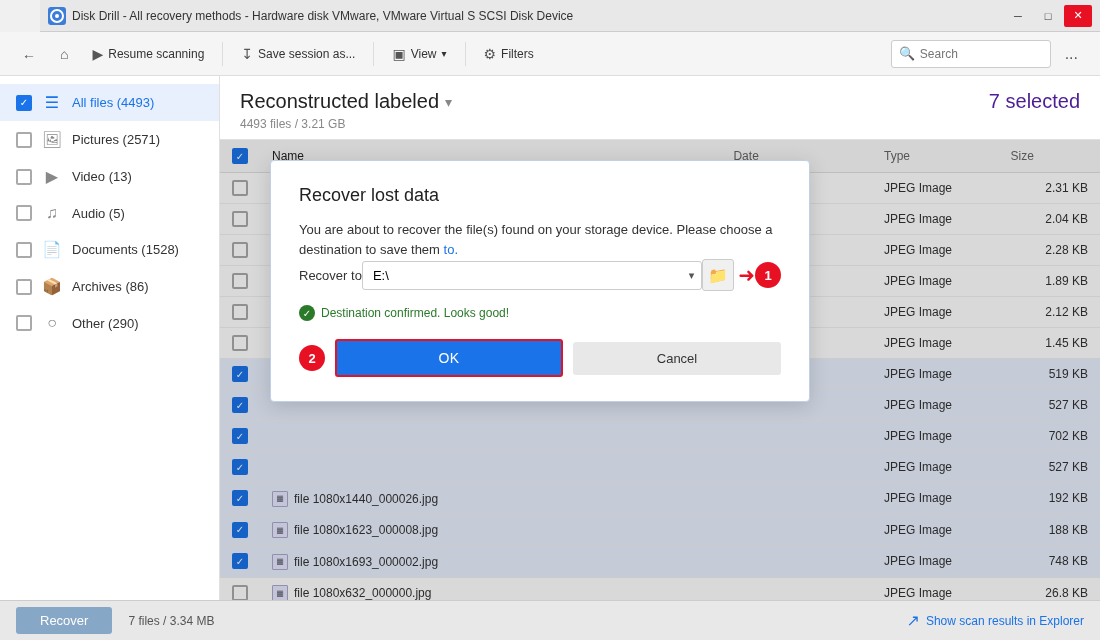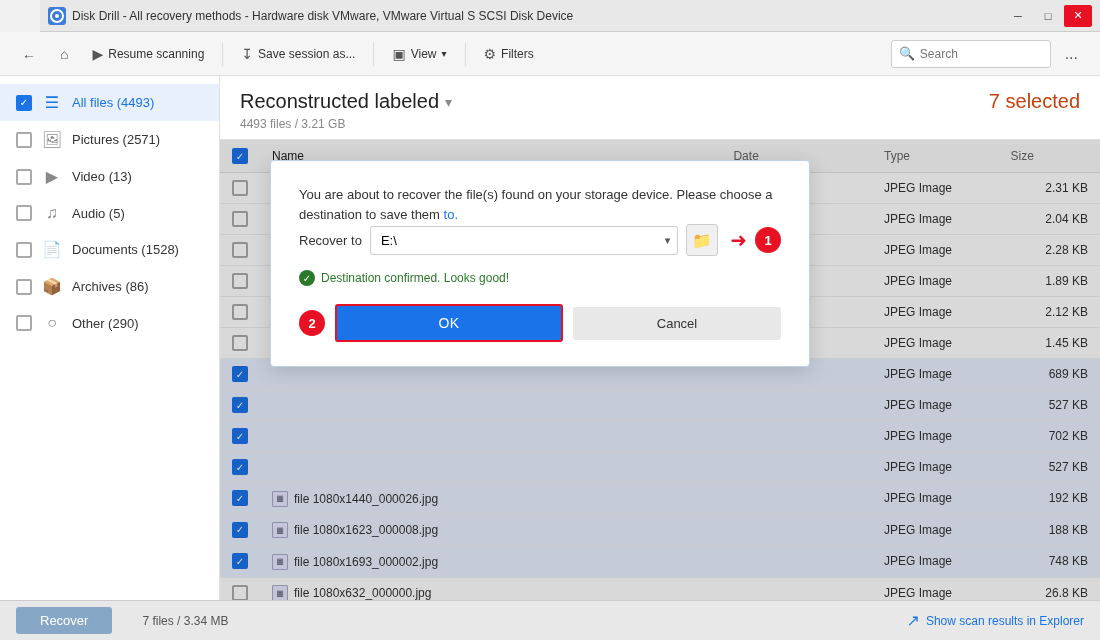--- a/index.html
+++ b/index.html
@@ -73,21 +73,21 @@
 
     
     .content-header {
       padding: 14px 20px 8px;
       background: white;
       border-bottom: 1px solid #e0e0e0;
     }
     .content-header-top { display: flex; align-items: center; justify-content: space-between; }
     .content-title { font-size: 20px; font-weight: 400; color: #222; display: flex; align-items: center; gap: 6px; }
     .content-title-chevron { color: #888; font-size: 14px; }
-    .selected-count { font-size: 20px; color: #c2410c; font-weight: 400; }
+    .selected-count { font-size: 20px; color: #4c1d95; font-weight: 400; }
     .content-subtitle { font-size: 12px; color: #888; margin-top: 4px; }
 
     
     .table-container { flex: 1; overflow-y: auto; position: relative; }
     .table { width: 100%; border-collapse: collapse; background: white; }
     .table thead tr { border-bottom: 1px solid #e0e0e0; }
     .table th {
       padding: 8px 12px; text-align: left; font-weight: 400;
       font-size: 12px; color: #666; background: #fafafa;
       border-bottom: 1px solid #e0e0e0;
@@ -100,21 +100,21 @@
     .file-icon { display: inline-flex; align-items: center; gap: 6px; }
     .file-icon-img { width: 16px; height: 16px; background: #e8e8ff; border: 1px solid #aac; display: flex; align-items: center; justify-content: center; font-size: 8px; color: #556; border-radius: 1px; }
     .col-name { width: 55%; }
     .col-date { width: 18%; }
     .col-type { width: 15%; }
     .col-size { width: 12%; text-align: right; }
 
     
     .bottom-bar {
       height: 40px; background: #e8e8e8; border-top: 1px solid #ccc;
-      display: flex; align-items: center; padding: 0 16px; gap: 30px;
+      display: flex; align-items: center; padding: 0 16px; gap: 16px;
     }
     .recover-btn {
       background: #87a7c7; color: white; border: none; border-radius: 3px;
       padding: 6px 24px; font-size: 13px; cursor: pointer; font-weight: 500;
     }
     .bottom-info { font-size: 12px; color: #555; }
     .bottom-right { margin-left: auto; display: flex; align-items: center; gap: 6px; font-size: 12px; color: #1a73e8; cursor: pointer; }
 
     
     .table-container::-webkit-scrollbar { width: 8px; }
@@ -133,21 +133,21 @@
       background: white;
       border: 1px solid #c0d0e8;
       border-radius: 4px;
       padding: 24px 28px;
       width: 540px;
       box-shadow: 0 4px 20px rgba(0,0,0,0.15);
     }
     .dialog-title { font-size: 18px; font-weight: 400; color: #222; margin-bottom: 14px; }
     .dialog-desc { font-size: 13px; color: #333; line-height: 1.5; }
     .dialog-desc span.blue { color: #1a73e8; }
-    .dialog-row { display: flex; align-items: center; gap: 8px; margin-bottom: 14px; }
+    .dialog-row { display: flex; align-items: center; margin-bottom: 14px; }
     .dialog-label { font-size: 13px; color: #333; white-space: nowrap; }
     .dialog-input-wrap { flex: 1; position: relative; }
     .dialog-input {
       width: 100%; border: 1px solid #ccc; border-radius: 3px;
       padding: 6px 28px 6px 10px; font-size: 13px; outline: none;
       background: white;
     }
     .dropdown-arrow { position: absolute; right: 8px; top: 50%; transform: translateY(-50%); color: #555; font-size: 11px; pointer-events: none; }
     .folder-btn {
       width: 32px; height: 32px; background: #f0f0f0; border: 1px solid #ccc;
@@ -354,21 +354,21 @@
               <td class="col-type">JPEG Image</td>
               <td class="col-size">1.45 KB</td>
             </tr>
             <tr class="selected">
               <td style="width: 40px;">
                 <div class="row-checkbox checked">✓</div>
               </td>
               <td class="col-name"></td>
               <td class="col-date"></td>
               <td class="col-type">JPEG Image</td>
-              <td class="col-size">689 KB</td>
+              <td class="col-size">519 KB</td>
             </tr>
             <tr class="selected">
               <td style="width: 40px;">
                 <div class="row-checkbox checked">✓</div>
               </td>
               <td class="col-name"></td>
               <td class="col-date"></td>
               <td class="col-type">JPEG Image</td>
               <td class="col-size">527 KB</td>
             </tr>
@@ -436,20 +436,21 @@
                 </span></td>
               <td class="col-date"></td>
               <td class="col-type">JPEG Image</td>
               <td class="col-size">26.8 KB</td>
             </tr>
           </tbody>
       </table>
 
       <div class="dialog-overlay">
         <div class="dialog">
+          <div class="dialog-title">Recover lost data</div>
           <div class="dialog-desc">
             <span>You are about to recover the file(s) found on your storage device. Please choose a destination to save them</span>
             <span class="blue">to.</span>
           </div>
 
           <div class="dialog-row">
             <span class="dialog-label">Recover to</span>
             <div class="dialog-input-wrap">
               <input class="dialog-input" type="text" value="E:\" style="">
               <span class="dropdown-arrow">▾</span>

